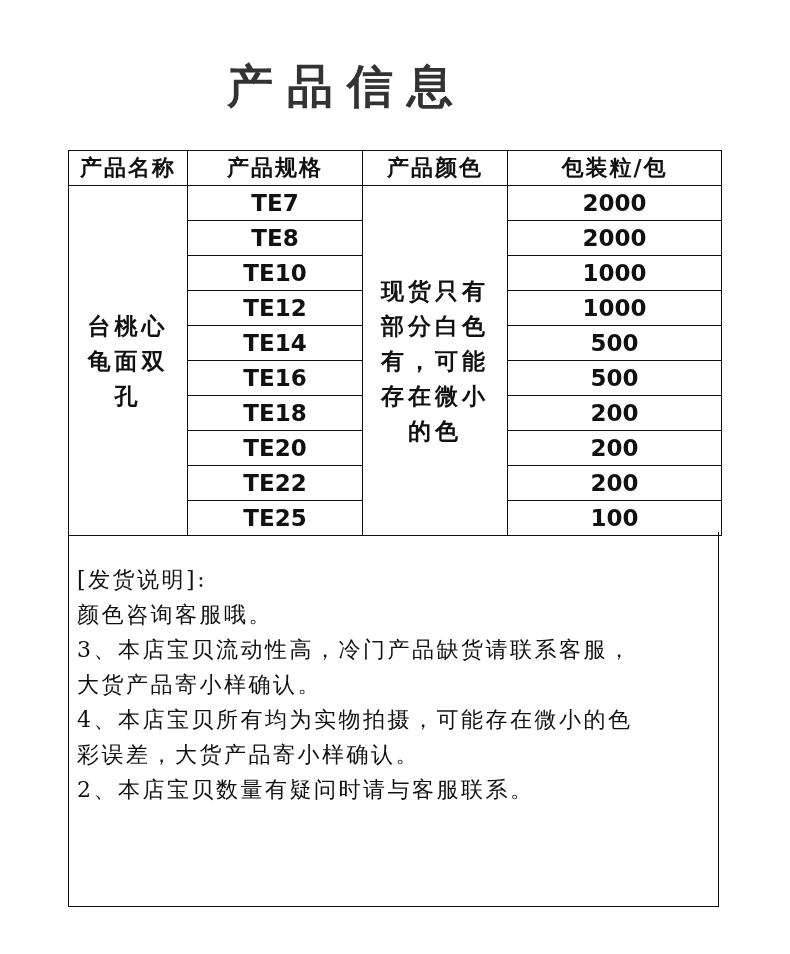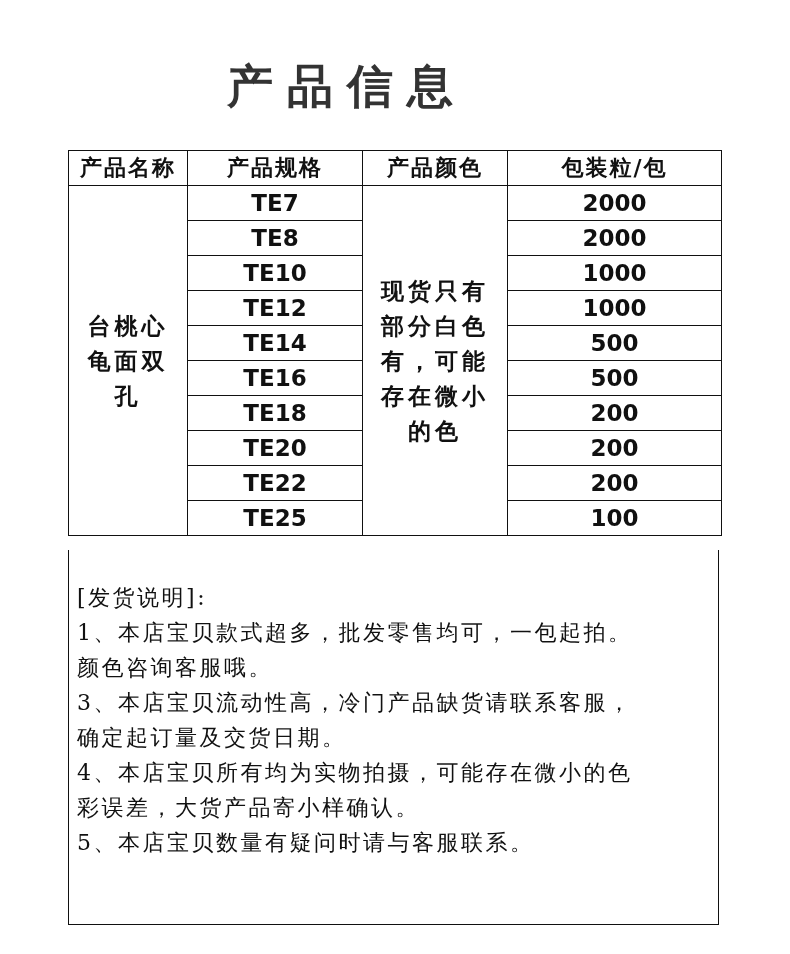--- a/index.html
+++ b/index.html
@@ -6,21 +6,21 @@
   body { width:790px; height:954px; position:relative; overflow:hidden; font-family:"DejaVu Sans", "Liberation Sans", sans-serif; color:#111; }
   .title { position:absolute; left:0; top:56px; width:680px; text-align:center; font-size:46px; font-weight:bold; color:#333; letter-spacing:14px; padding-left:14px; box-sizing:border-box; }
   table.spec { position:absolute; left:68px; top:150px; border-collapse:collapse; table-layout:fixed; width:653px; }
   table.spec td, table.spec th { border:1.5px solid #111; padding:0; text-align:center; font-weight:bold; }
   table.spec th { height:34px; font-size:22px; font-family:"DejaVu Serif", "Liberation Serif", serif; letter-spacing:2px; }
   table.spec td { height:34px; font-size:23px; }
   td.merged { font-family:"DejaVu Serif","Liberation Serif",serif; font-size:22px; line-height:35px; letter-spacing:4px; vertical-align:middle; }
   td.merged .inner { display:inline-block; text-align:center; }
   td.color-cell .inner { width:118px; }
   td.name-cell .inner { width:90px; }
-  .notes { position:absolute; left:68px; top:550px; width:651px; height:375px; border:1.5px solid #111; border-top:none; font-family:"DejaVu Serif","Liberation Serif",serif; font-size:22px; line-height:35px; letter-spacing:2.5px; padding:30px 4px 0 8px; box-sizing:border-box; }
+  .notes { position:absolute; left:68px; top:532px; width:651px; height:375px; border:1.5px solid #111; border-top:none; font-family:"DejaVu Serif","Liberation Serif",serif; font-size:22px; line-height:35px; letter-spacing:2.5px; padding:30px 4px 0 8px; box-sizing:border-box; }
   .notes p { margin:0; }
 </style>
 </head>
 <body>
 
 <div class="title">产品信息</div>
 
 <table class="spec">
   <colgroup>
     <col style="width:119px">
@@ -75,20 +75,19 @@
       </tr>
   <tr>
         <td>TE25</td>
         <td>100</td>
       </tr>
 </tbody>
   </table>
 
 <div class="notes">
   <p>[发货说明]:</p>
-  <p>1、本店宝贝款式超多，批发零售均可，一包起拍。</p>
   <p>颜色咨询客服哦。</p>
   <p>3、本店宝贝流动性高，冷门产品缺货请联系客服，</p>
-  <p>确定起订量及交货日期。</p>
+  <p>大货产品寄小样确认。</p>
   <p>4、本店宝贝所有均为实物拍摄，可能存在微小的色</p>
   <p>彩误差，大货产品寄小样确认。</p>
-  <p>5、本店宝贝数量有疑问时请与客服联系。</p>
+  <p>2、本店宝贝数量有疑问时请与客服联系。</p>
 </div>
 
 </body></html>

